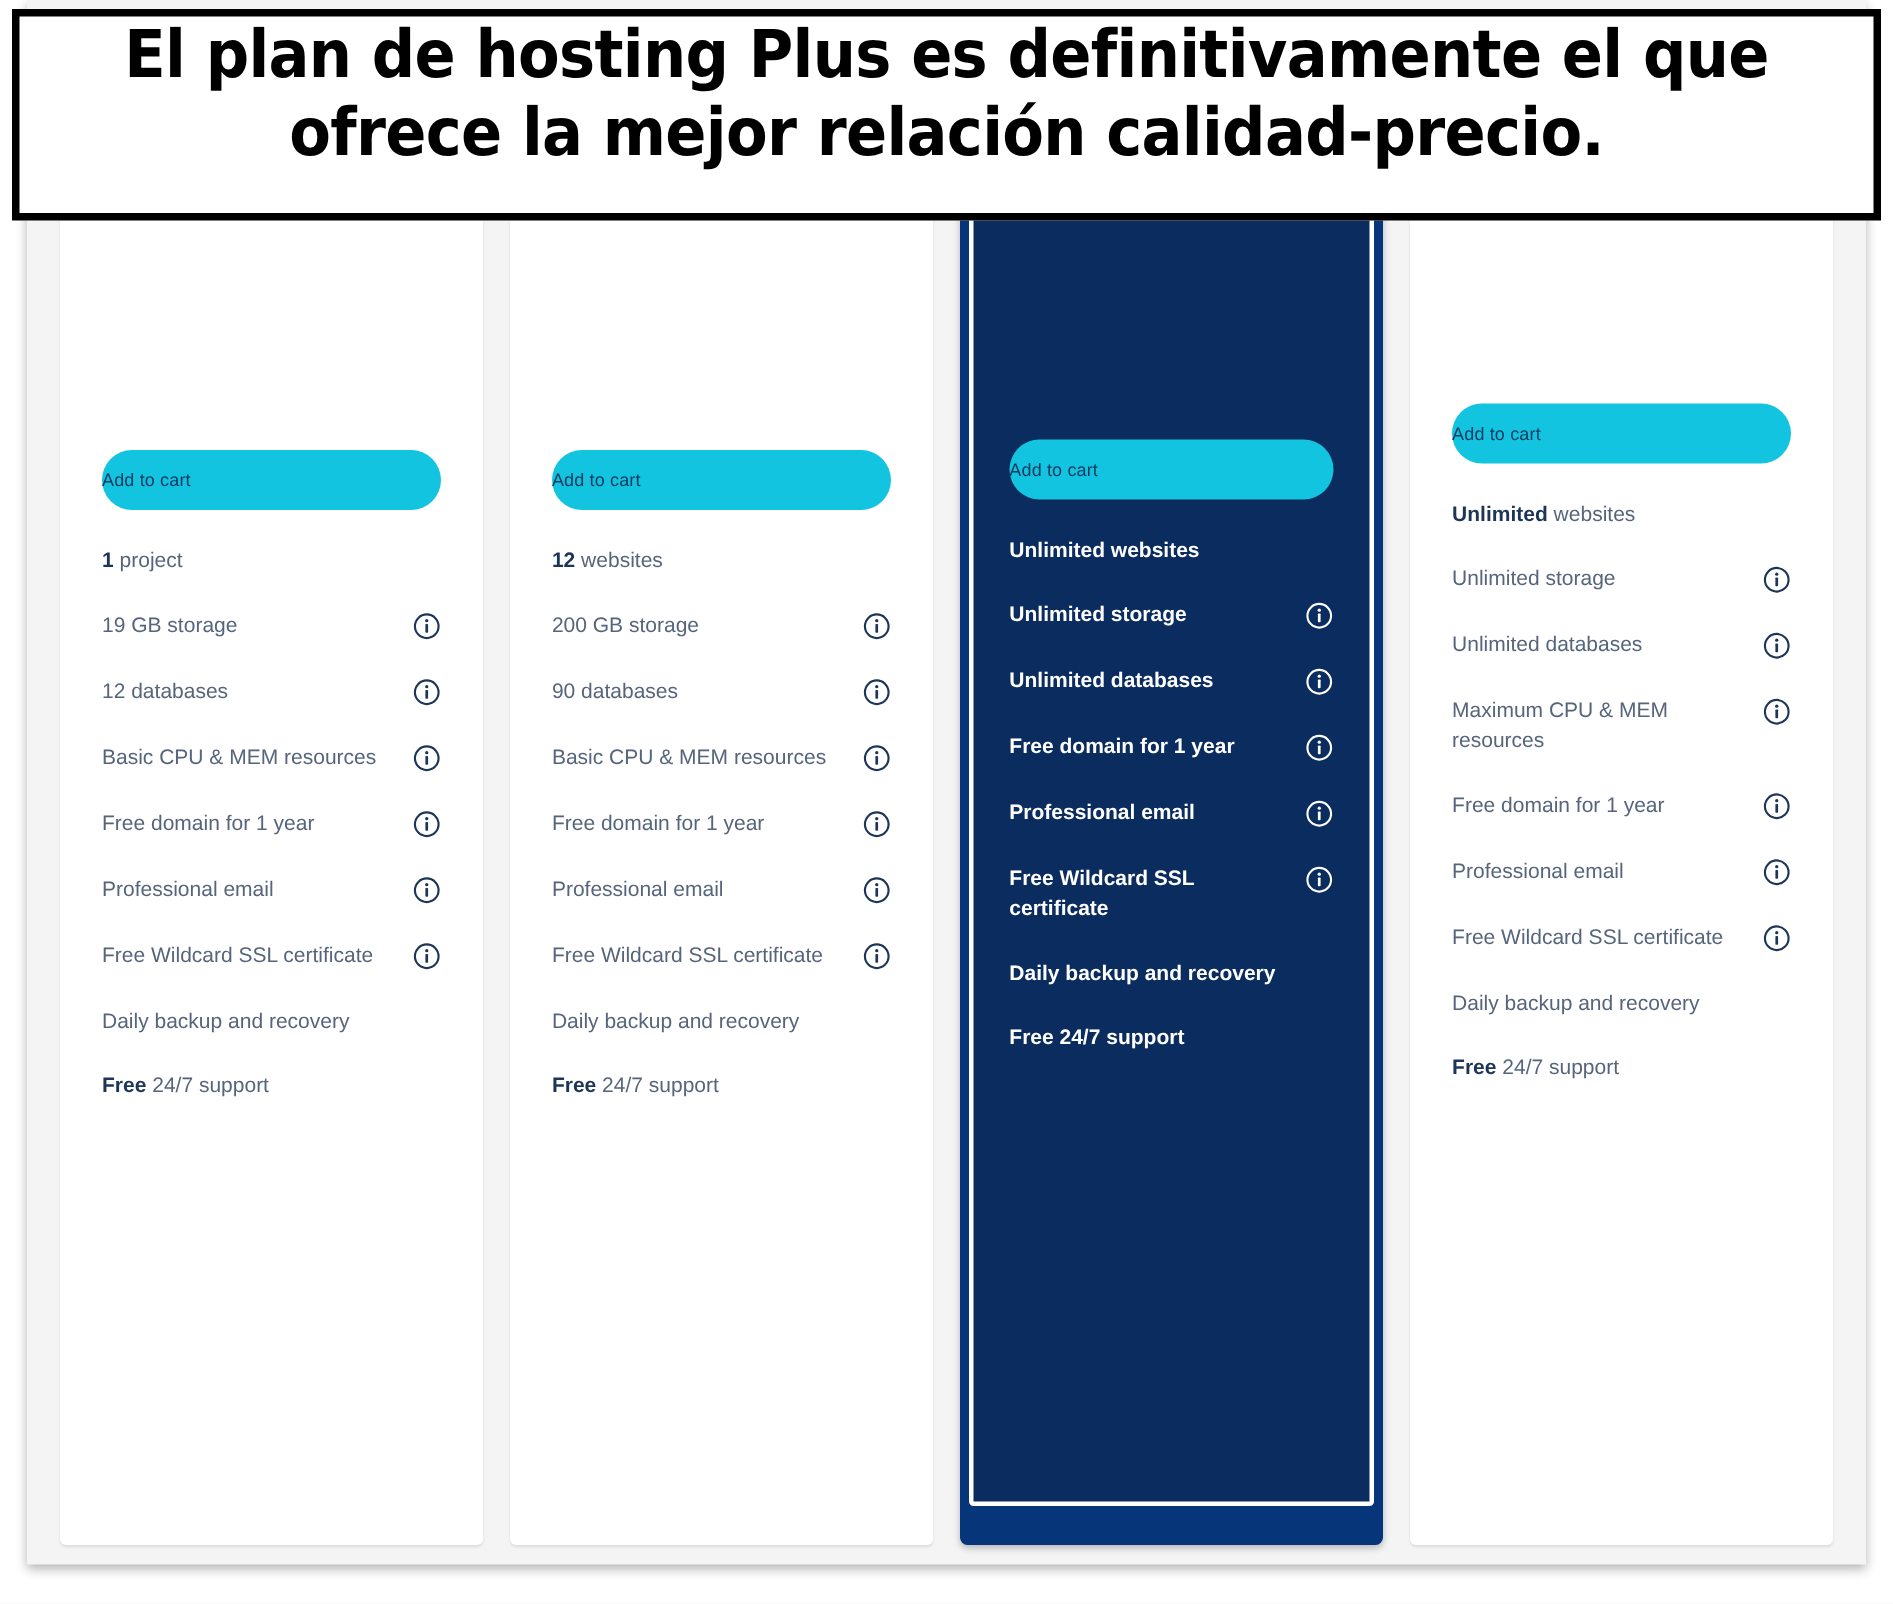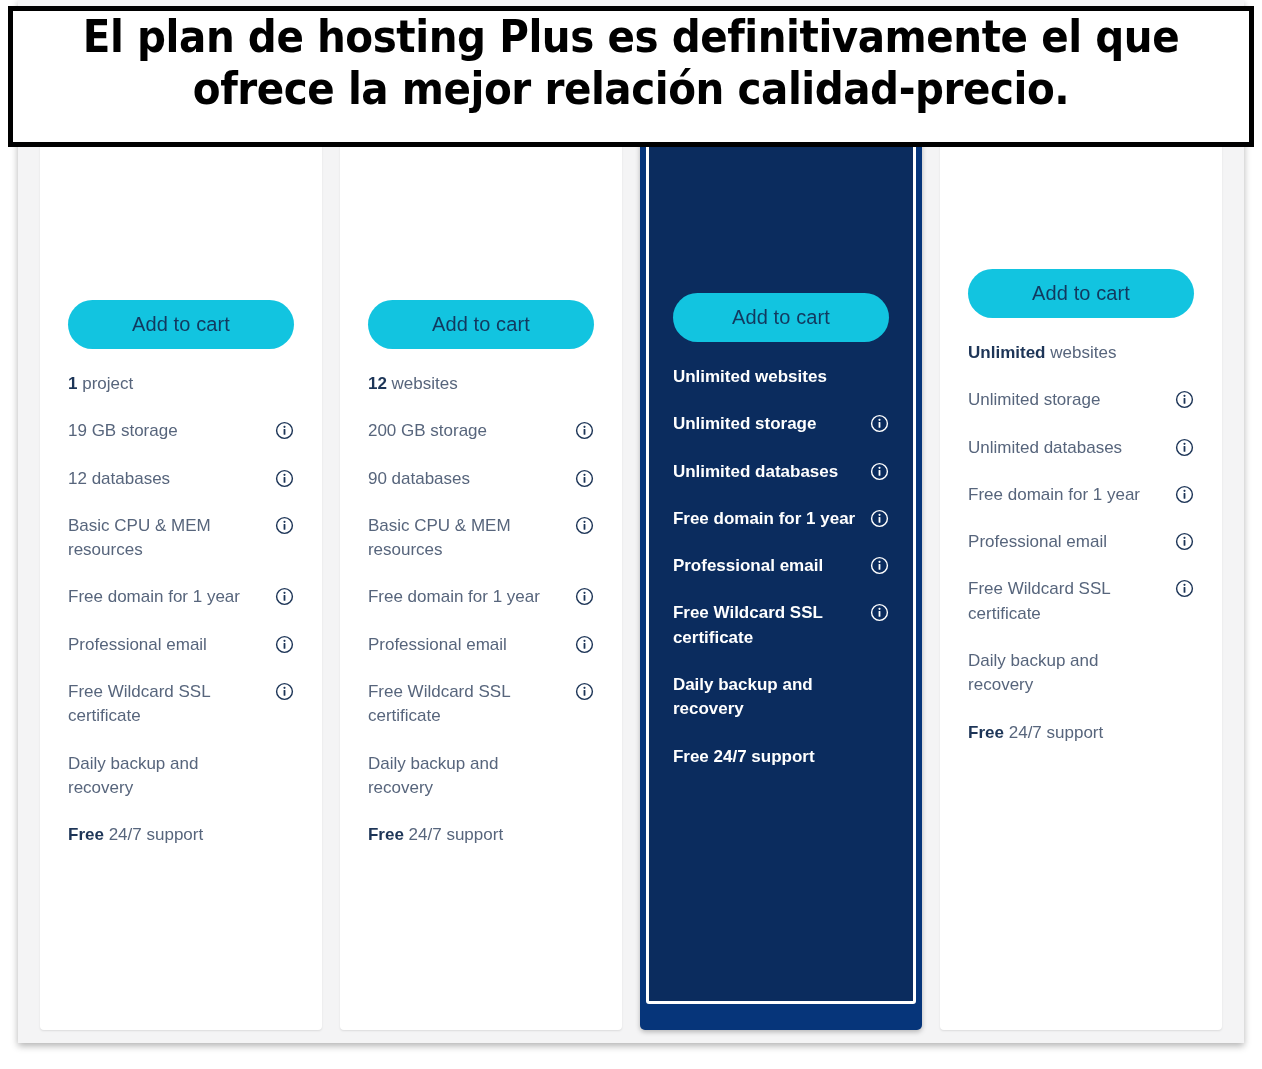--- a/index.html
+++ b/index.html
@@ -115,25 +115,25 @@
   .featured .cta-wrap { padding: 0 24px; }
 
   .cta-button {
     display: block;
     width: 100%;
     background: #12c4e0;
     color: #12395f;
     border: none;
     border-radius: 26px;
     font-family: "Liberation Sans", sans-serif;
-    font-size: 20px;
+    font-size: 12px;
     font-weight: 400;
     padding: 13px 0;
     cursor: pointer;
-    text-align: center;
+    text-align: left;
     letter-spacing: 0.1px;
   }
 
   
   .features {
     padding: 0 28px;
     box-sizing: border-box;
     margin-top: 23px;
   }
   .featured .features { padding: 0 24px; margin-top: 23px; }
@@ -141,21 +141,21 @@
   .feature-row {
     display: flex;
     align-items: flex-start;
     justify-content: space-between;
     gap: 8px;
     margin-bottom: 23px;
   }
   .feature-row:last-child { margin-bottom: 0; }
 
   .feature-text {
-    font-size: 17px;
+    font-size: 14px;
     color: #57657c;
     line-height: 1.43;
     max-width: 190px;
   }
   .featured .feature-text { color: #ffffff; font-weight: bold; }
 
   .feature-text b {
     color: #1d3557;
     font-weight: bold;
   }
@@ -489,20 +489,30 @@
               <div class="feature-text">Unlimited databases</div>
               <span class="info-icon">
                 <svg viewBox="0 0 20 20" width="19" height="19">
                   <circle class="ic-stroke" cx="10" cy="10" r="8.3" fill="none" stroke-width="1.5"></circle>
                   <circle class="ic-fill" cx="10" cy="6.1" r="1.15"></circle>
                   <rect class="ic-fill" x="9.05" y="8.4" width="1.9" height="6.1" rx="0.55"></rect>
                 </svg>
               </span>
             </div>
             <div class="feature-row">
+              <div class="feature-text">Maximum CPU &amp; MEM resources</div>
+              <span class="info-icon">
+                <svg viewBox="0 0 20 20" width="19" height="19">
+                  <circle class="ic-stroke" cx="10" cy="10" r="8.3" fill="none" stroke-width="1.5"></circle>
+                  <circle class="ic-fill" cx="10" cy="6.1" r="1.15"></circle>
+                  <rect class="ic-fill" x="9.05" y="8.4" width="1.9" height="6.1" rx="0.55"></rect>
+                </svg>
+              </span>
+            </div>
+            <div class="feature-row">
               <div class="feature-text">Free domain for 1 year</div>
               <span class="info-icon">
                 <svg viewBox="0 0 20 20" width="19" height="19">
                   <circle class="ic-stroke" cx="10" cy="10" r="8.3" fill="none" stroke-width="1.5"></circle>
                   <circle class="ic-fill" cx="10" cy="6.1" r="1.15"></circle>
                   <rect class="ic-fill" x="9.05" y="8.4" width="1.9" height="6.1" rx="0.55"></rect>
                 </svg>
               </span>
             </div>
             <div class="feature-row">

